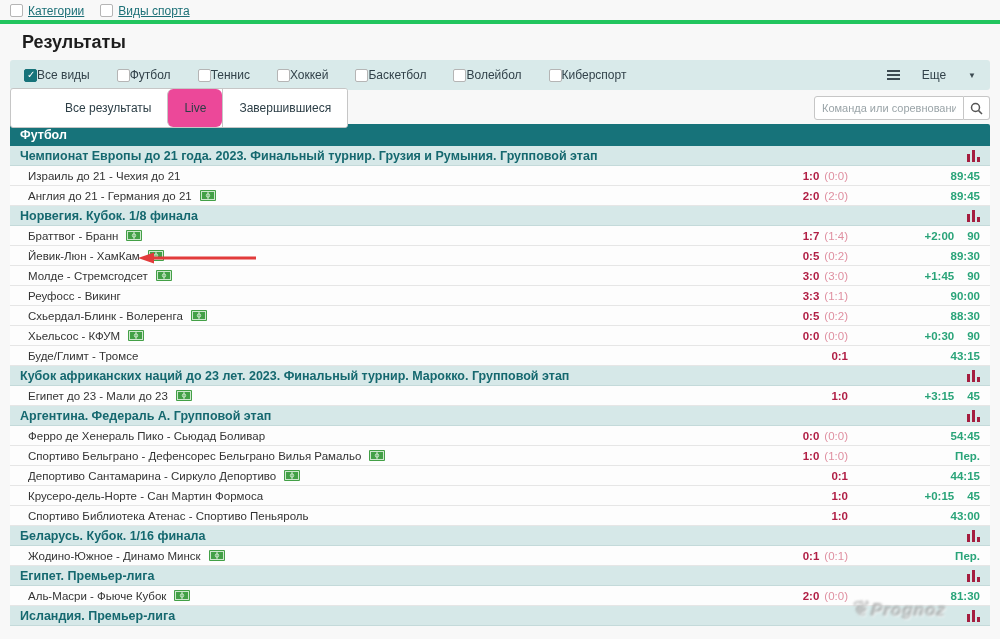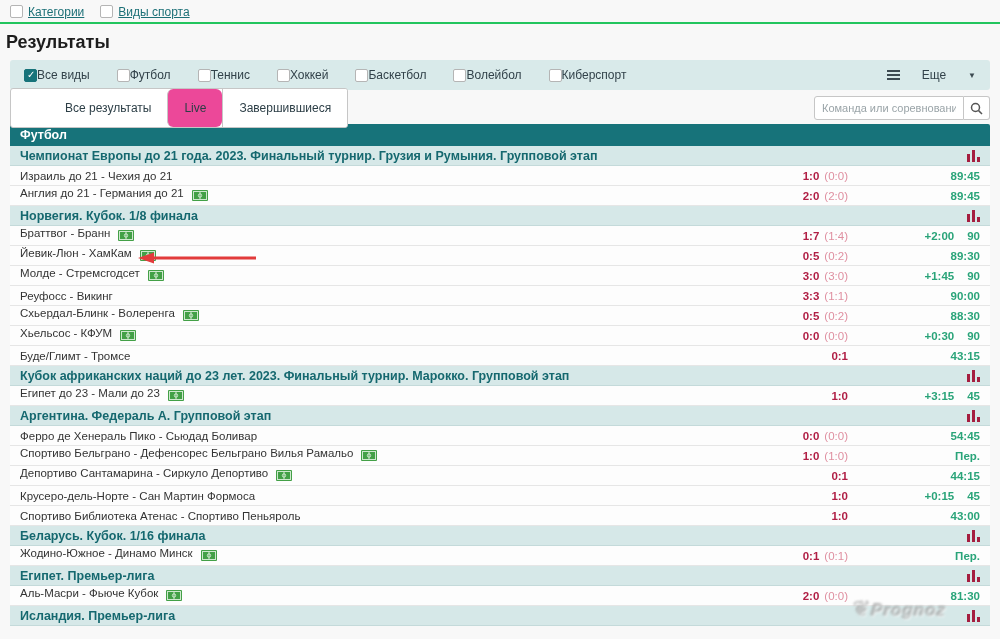--- a/index.html
+++ b/index.html
@@ -6,41 +6,41 @@
   html, body { width: 1000px; height: 639px; overflow: hidden; }
   body {
     font-family: "Liberation Sans", "DejaVu Sans", sans-serif;
     background: #f8f8f8;
     color: #333;
     position: relative;
   }
   
   .top-nav {
     display: flex; align-items: center; gap: 16px;
-    padding: 5px 10px 4px; border-bottom: 2px solid #22c55e; height: 24px;
+    padding: 5px 10px 4px; border-bottom: 4px solid #22c55e; height: 24px;
   }
   .top-link { display: flex; align-items: center; gap: 5px; cursor: pointer; }
   .top-link .lnk {
     color: #1c7077; font-size: 12px; text-decoration: underline;
   }
   .cb {
     width: 13px; height: 13px; background: #fff;
     border: 1px solid #b5b5b5; border-radius: 2px; display: inline-block;
   }
   .cb.checked {
     background: #17737a; border-color: #17737a; position: relative;
   }
   .cb.checked::after {
     content: "✓"; color: #fff; font-size: 10px; font-weight: bold;
     position: absolute; left: 2px; top: -1px;
   }
   
   .page-title {
     font-size: 18px; font-weight: bold; color: #1d1d1d;
-    margin: 8px 6px 7px;
+    margin: 8px 22px 7px;
   }
   
   .filter-bar {
     margin: 0 10px; height: 30px; background: #d9eaea; border-radius: 3px;
     display: flex; align-items: center; padding: 0 14px; gap: 27px;
   }
   .filter-item { display: flex; align-items: center; cursor: pointer; }
   .filter-item .flabel { font-size: 12px; color: #32424a; }
   .more-btn {
     margin-left: auto; display: flex; align-items: center; gap: 22px;
@@ -94,21 +94,21 @@
   .stats-icon { display: inline-flex; align-items: flex-end; gap: 2px; height: 13px; cursor: pointer; }
   .stats-icon i { width: 3px; background: #a51e3f; display: block; }
   .stats-icon i:nth-child(1) { height: 8px; }
   .stats-icon i:nth-child(2) { height: 12px; }
   .stats-icon i:nth-child(3) { height: 5px; }
   .row {
     background: #fdfdfd; border-bottom: 1px solid #e6e6e6; height: 20px;
     display: flex; align-items: center; padding: 0 10px; position: relative;
     cursor: pointer;
   }
-  .teams-wrap { flex: 1; display: flex; align-items: flex-start; gap: 8px; min-width: 0; }
+  .teams-wrap { flex: 1; display: flex; align-items: center; gap: 8px; min-width: 0; margin-left: 8px; }
   .teams { font-size: 11.5px; color: #333; white-space: nowrap; }
   .badge { flex: 0 0 auto; display: inline-block; }
   .score-cell { display: flex; align-items: center; gap: 5px; font-size: 11.5px; white-space: nowrap; }
   .score-main { color: #b01f45; font-weight: bold; }
   .score-half { color: #df8fa0; font-style: normal; }
   .time-cell {
     width: 132px; display: flex; justify-content: flex-end; align-items: center;
     gap: 13px; font-size: 11.5px; font-weight: bold; color: #2aa479; white-space: nowrap;
   }
   .annotation-arrow { position: absolute; left: 128px; top: 4px; pointer-events: none; }

